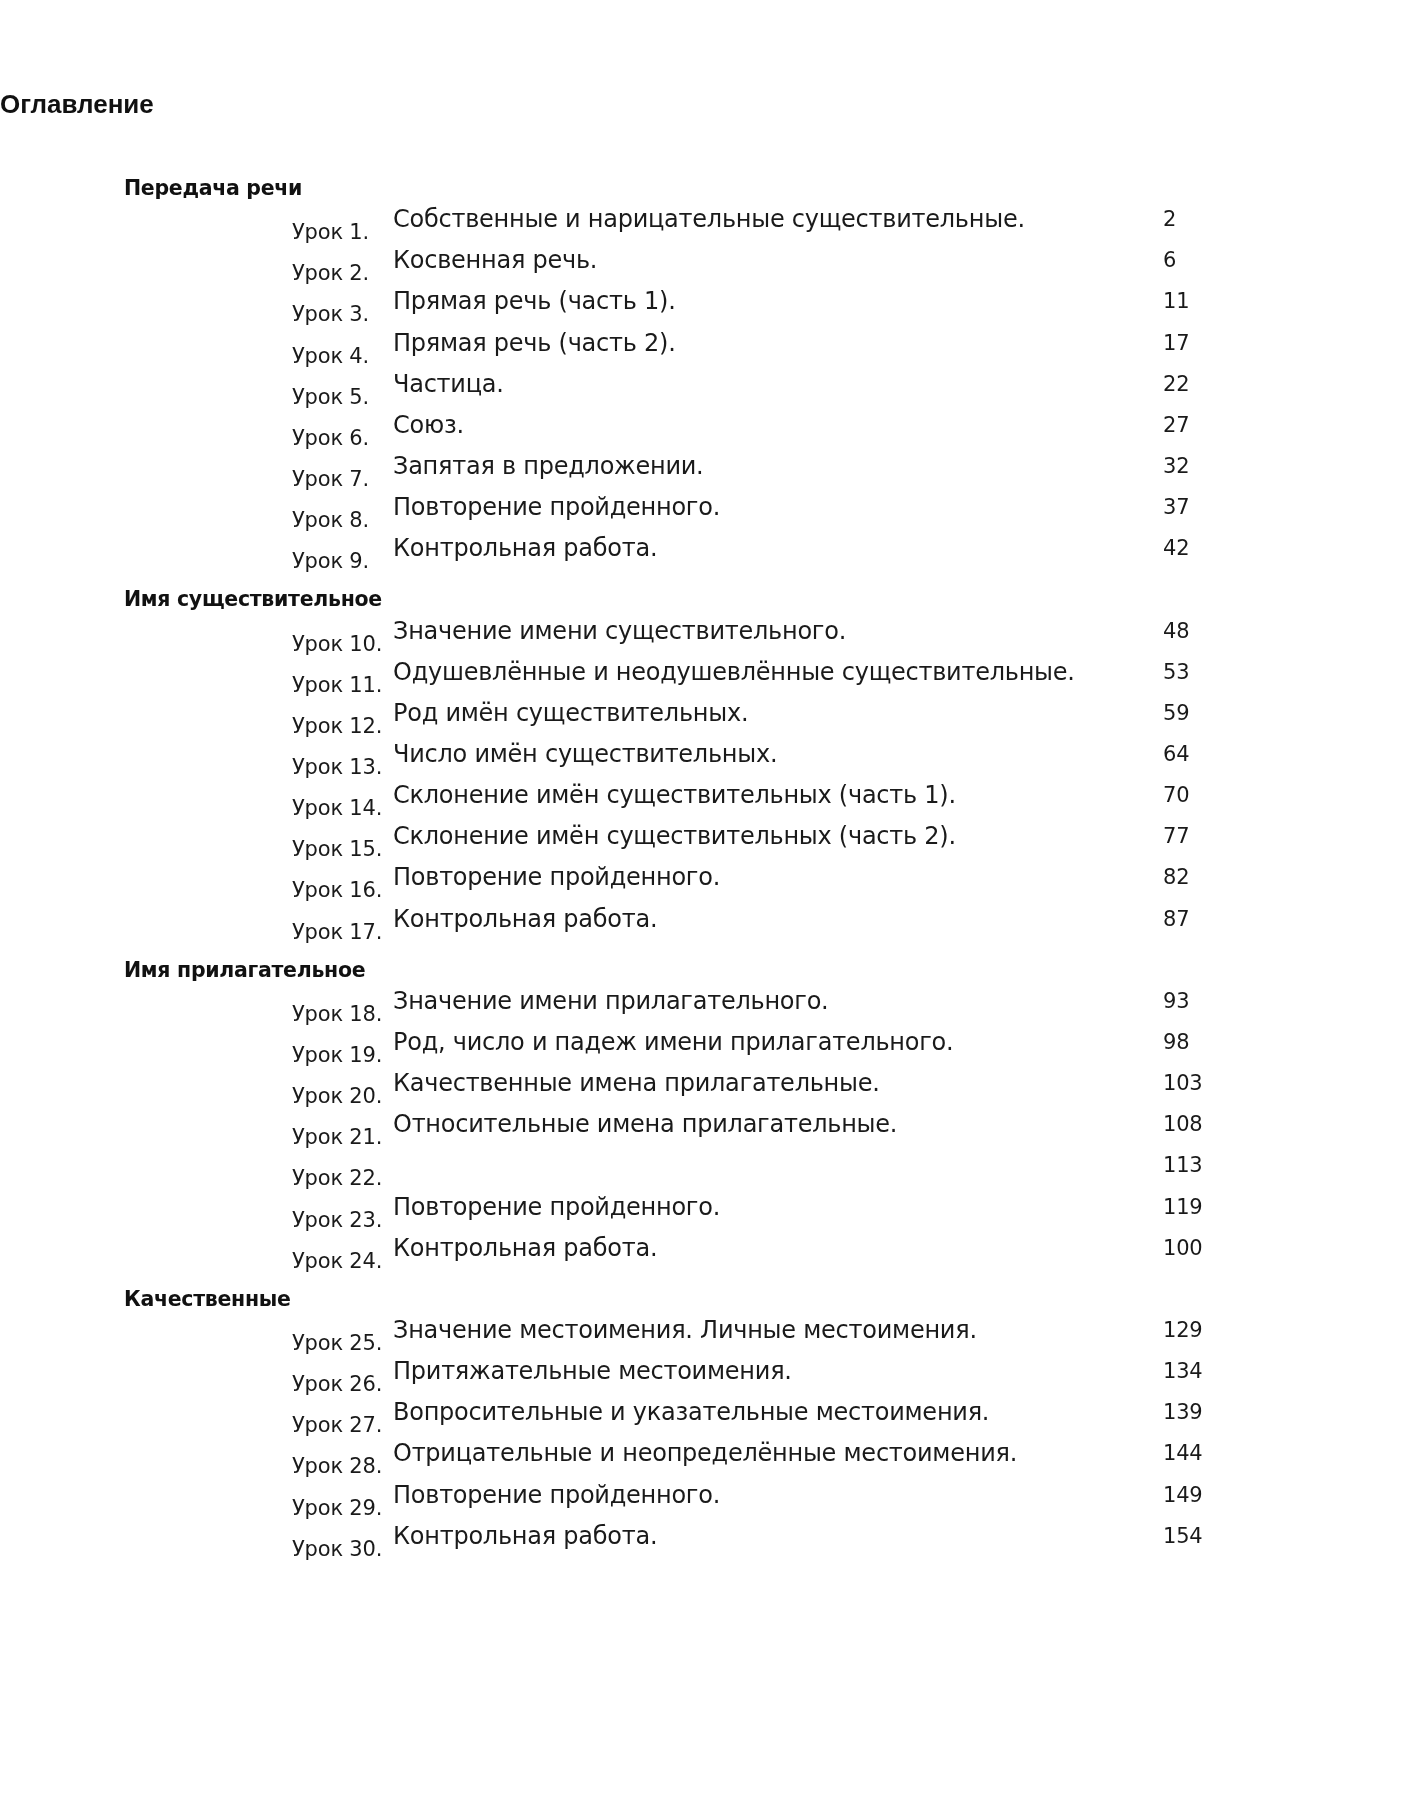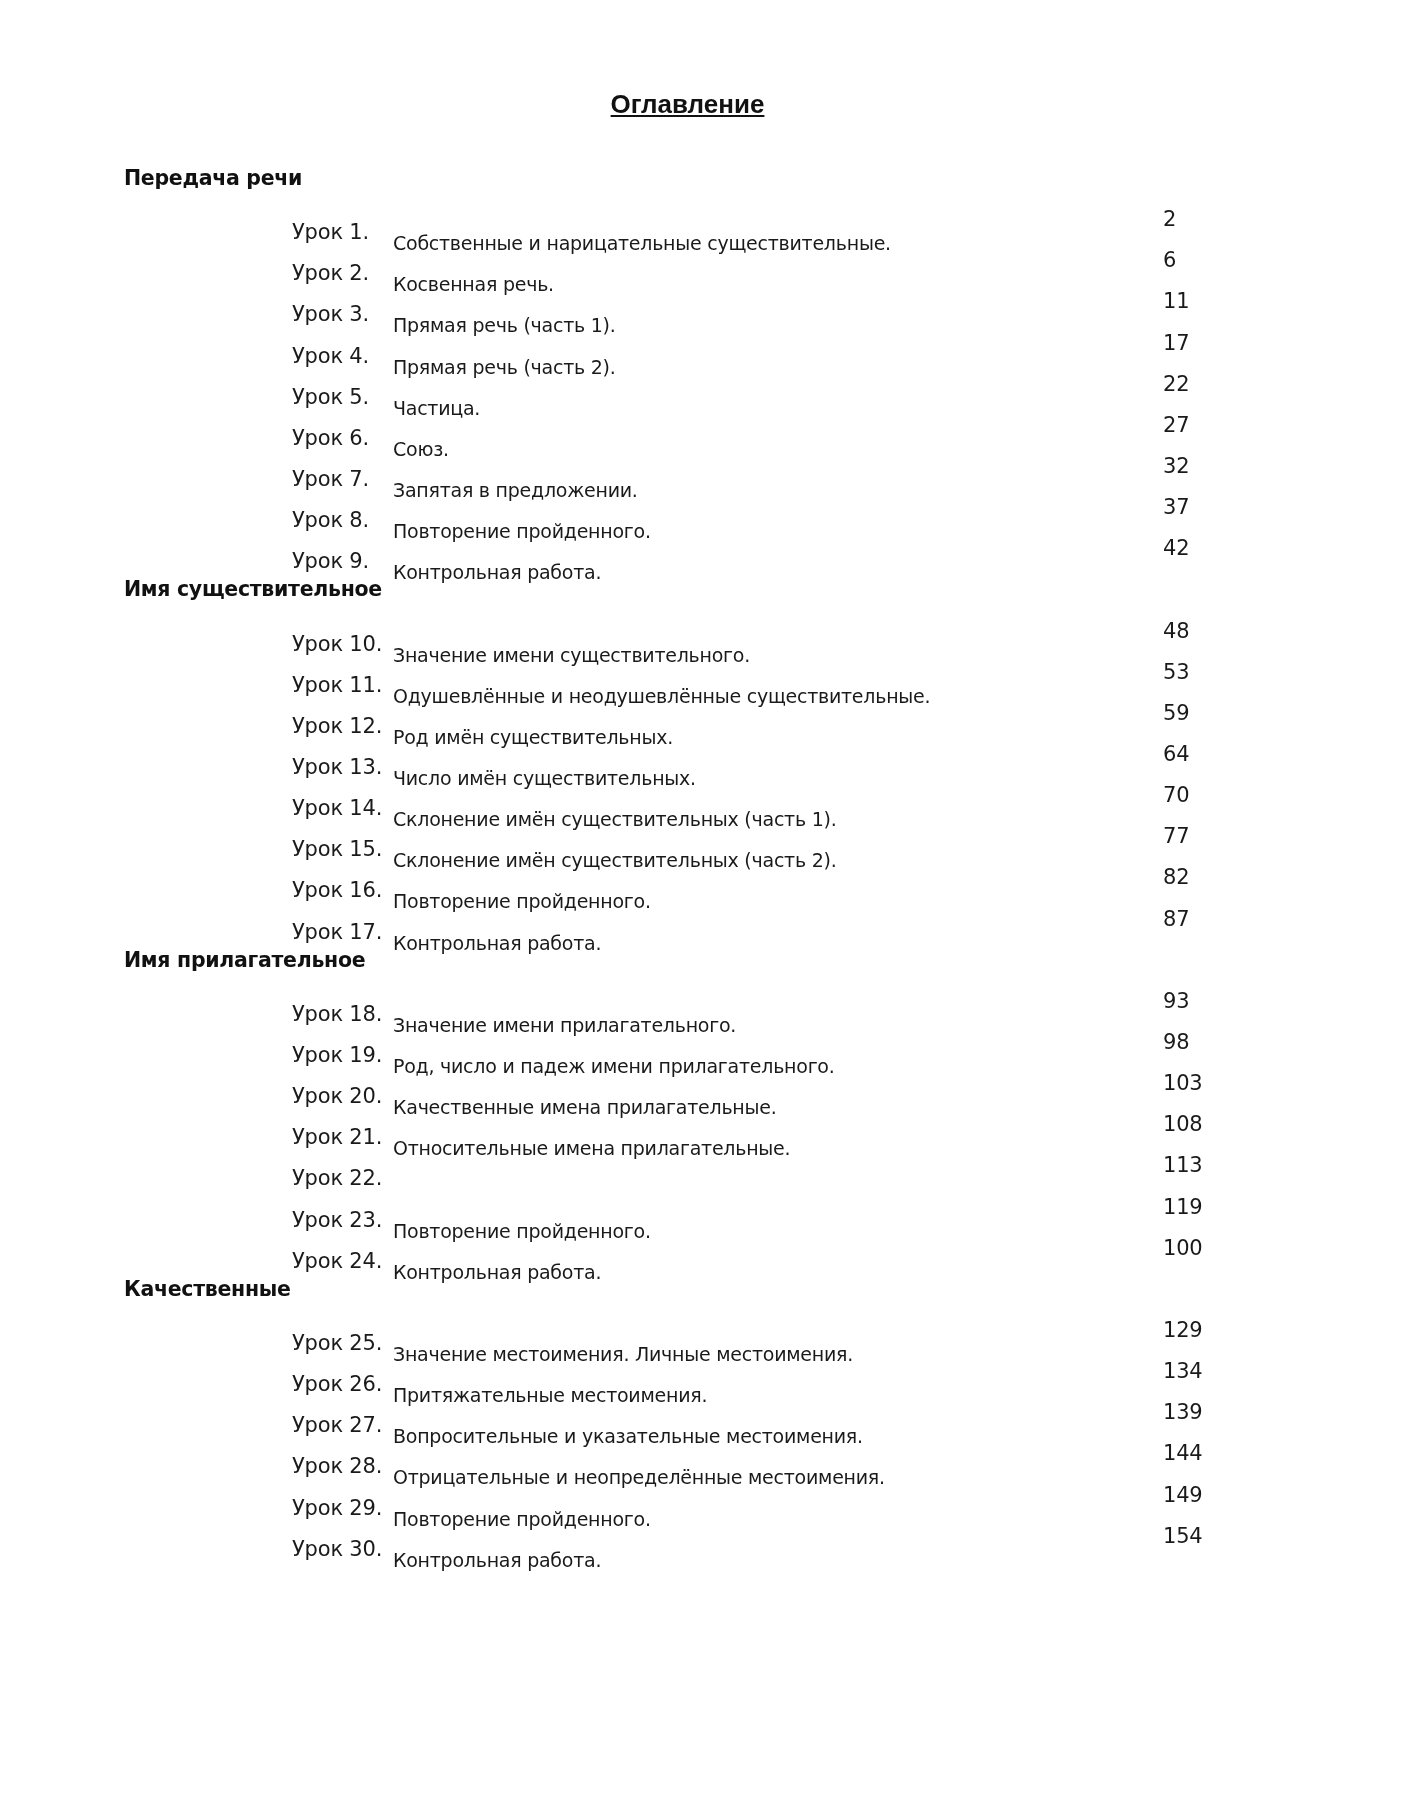--- a/index.html
+++ b/index.html
@@ -12,68 +12,66 @@
     height: 1815px;
     position: relative;
     overflow: hidden;
     color: #111111;
   }
   .page-title {
     position: absolute;
     left: 0;
     width: 1375px;
     top: 88px;
-    text-align: center;
+    text-align: left;
     font-family: "Liberation Sans", sans-serif;
     font-weight: bold;
     font-size: 26px;
     line-height: 32px;
     color: #111;
-    text-decoration: underline;
   }
   .toc {
     position: absolute;
     left: 0;
     top: 158px;
     width: 1403px;
   }
   .toc-line {
     position: relative;
     height: 41.15px;
     line-height: 41.15px;
     white-space: nowrap;
   }
   .section-heading {
     position: absolute;
     left: 124px;
-    top: 0;
+    top: 10px;
     font-family: "DejaVu Sans", sans-serif;
     font-weight: bold;
     font-size: 20.5px;
     letter-spacing: -0.3px;
     color: #111;
   }
   .lesson-label {
     position: absolute;
     left: 292px;
     top: 13px;
     font-family: "DejaVu Sans", sans-serif;
     font-size: 21px;
     letter-spacing: -0.2px;
     color: #1a1a1a;
   }
   .lesson-title {
     position: absolute;
     left: 393px;
     top: 0;
     font-family: "DejaVu Sans", sans-serif;
-    font-size: 19px;
+    font-size: 24px;
     letter-spacing: -0.25px;
     color: #1a1a1a;
-    margin-top: 24px;
   }
   .lesson-page {
     position: absolute;
     left: 1163px;
     top: 0;
     font-family: "DejaVu Sans", sans-serif;
     font-size: 21px;
     letter-spacing: -0.2px;
     color: #1a1a1a;
   }

